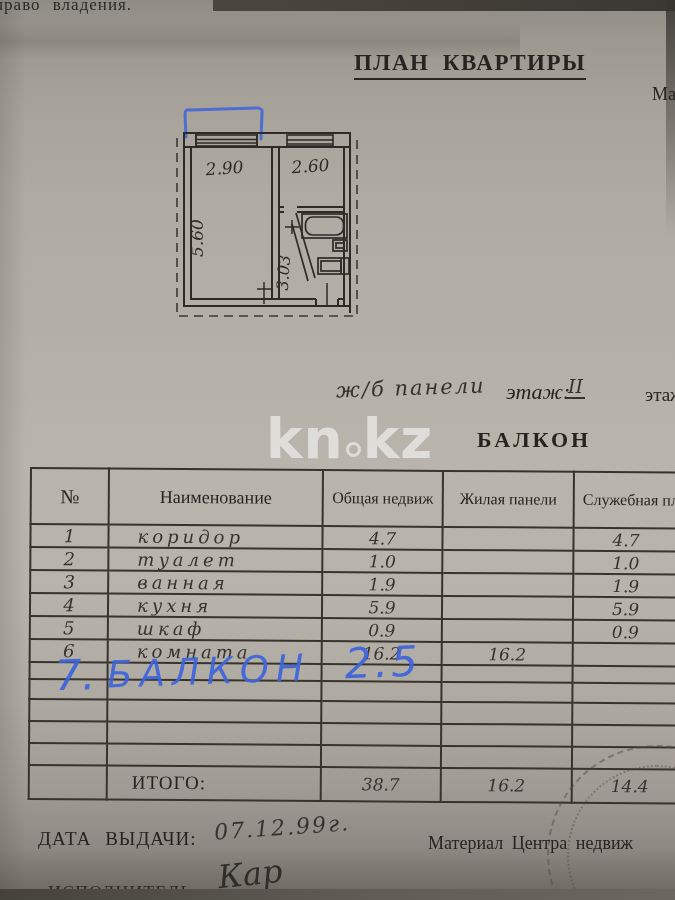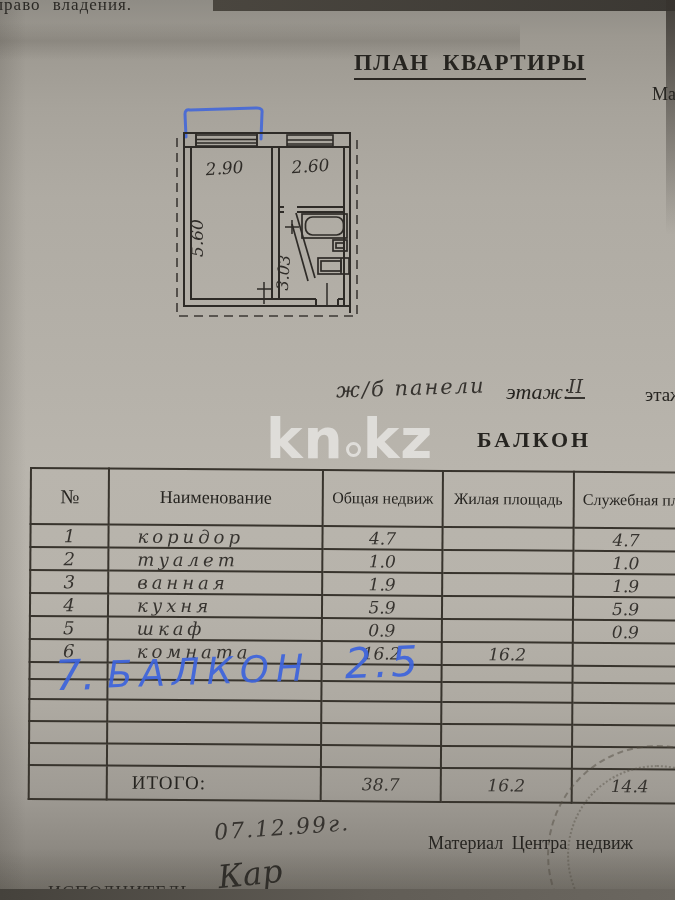--- a/index.html
+++ b/index.html
@@ -167,21 +167,21 @@
           <col style="width:214px">
           <col style="width:120px">
         <col style="width:131px">
           <col style="width:157px">
       </colgroup>
       <thead>
         <tr>
           <th class="h-num">№</th>
           <th class="h-name">Наименование</th>
           <th class="h-area">Общая недвиж</th>
-          <th class="h-area">Жилая площадь</th>
+          <th class="h-area">Жилая панели</th>
           <th class="h-area">Служебная площадь</th>
         </tr>
       </thead>
       <tbody>
         <tr class="r">
           <td class="num hw">1</td>
           <td class="nm hw">коридор</td>
           <td class="v hw">4.7</td>
           <td class="v hw"></td>
           <td class="v sv hw">4.7</td>
@@ -269,20 +269,21 @@
 
   <div class="abs balcony">
     <span class="b-num">7.</span>
     <span class="b-name">БАЛКОН</span>
     <span class="b-val">2.5</span>
   </div>
 
   <div class="abs stamp-outer"></div>
   <div class="abs stamp-inner"></div>
 
+  <div class="abs date-label">ДАТА ВЫДАЧИ:</div>
   <div class="abs date-value hw">07.12.99г.</div>
   <div class="abs director nowrap">Материал Центра недвиж</div>
   <div class="abs executor">ИСПОЛНИТЕЛЬ:</div>
   <div class="abs signature hw">Кар</div>
 
   <div class="abs bottom-shade"></div>
   <div class="abs bottom-strip"></div>
 </div>
 
 </body></html>

